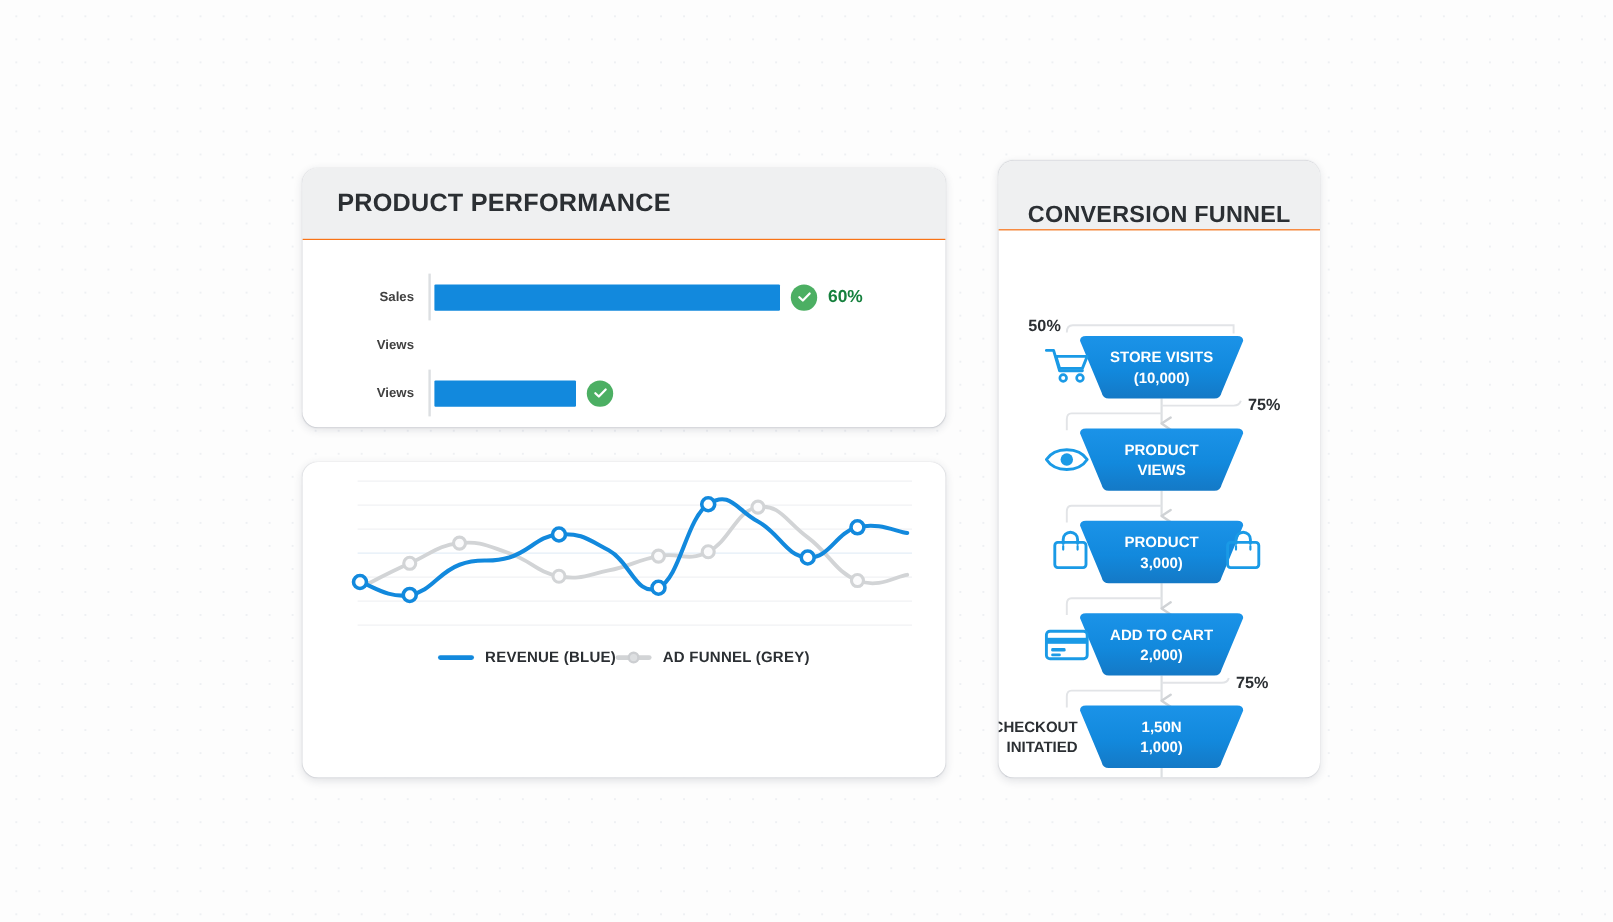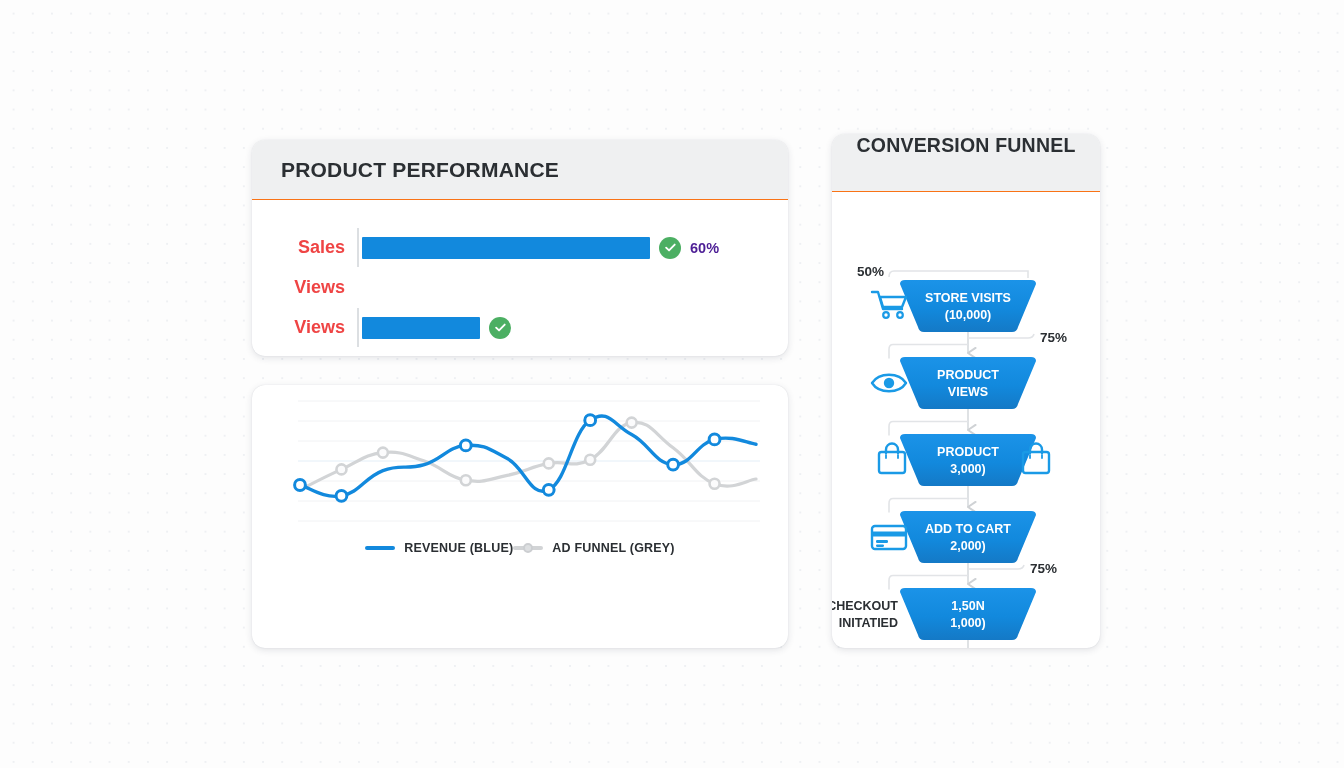--- a/index.html
+++ b/index.html
@@ -55,23 +55,23 @@
   .bar-row {
     display: flex;
     align-items: center;
     height: 39px;
     margin-bottom: 1px;
   }
   .bar-label {
     width: 90px;
     text-align: right;
     padding-right: 12px;
-    font-size: 18px;
+    font-size: 11px;
     font-weight: bold;
-    color: #ef4444;
+    color: #404040;
     box-sizing: border-box;
     margin-left: 15px;
   }
   .bar-track {
     position: relative;
     height: 39px;
     display: flex;
     align-items: center;
     border-left: 2px solid #dcdfe2;
     padding-left: 3px;
@@ -86,21 +86,21 @@
     border-radius: 50%;
     background: #4caf63;
     display: inline-flex;
     align-items: center; justify-content: center;
     flex: none;
   }
   .check-badge svg { width: 13px; height: 13px; display: block; }
   .bar-pct {
     font-size: 14.5px;
     font-weight: bold;
-    color: #4c1d95;
+    color: #15803d;
   }
   .bar-after {
     display: flex; align-items: center; gap: 9px;
     margin-left: 9px;
   }
 
   
   #ad-spend-card {
     left: 252px; top: 385px; width: 536px; height: 263px;
   }
@@ -142,21 +142,21 @@
     background: #dddfe1; border: 2px solid #ccced1;
     box-sizing: border-box;
   }
 
   
   #conversion-funnel-card {
     left: 832px; top: 134px; width: 268px; height: 514px;
   }
   #conversion-funnel-card .card-header {
     height: 57px;
-    display: flex; align-items: flex-start; justify-content: center;
+    display: flex; align-items: flex-end; justify-content: center;
   }
   #conversion-funnel-card .card-title { font-size: 19.5px; }
   .funnel-body {
     position: relative;
     width: 100%;
     height: 457px;
   }
   .funnel-body svg { display: block; }
 </style>
 </head>

